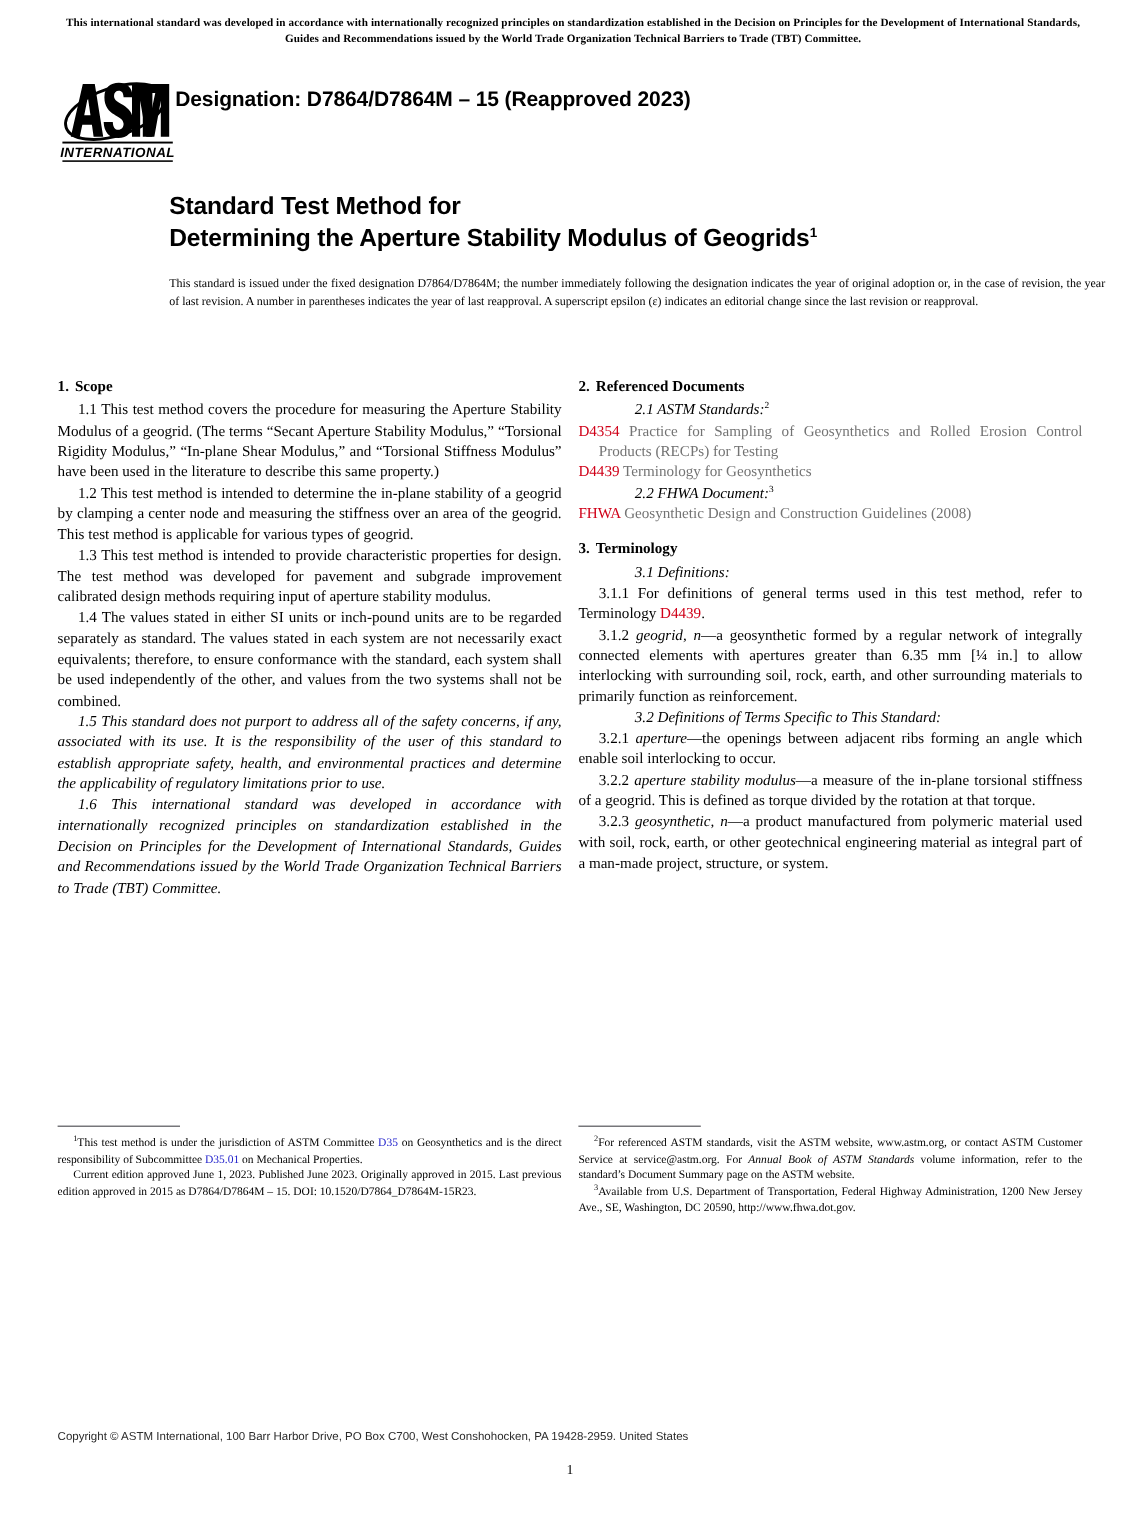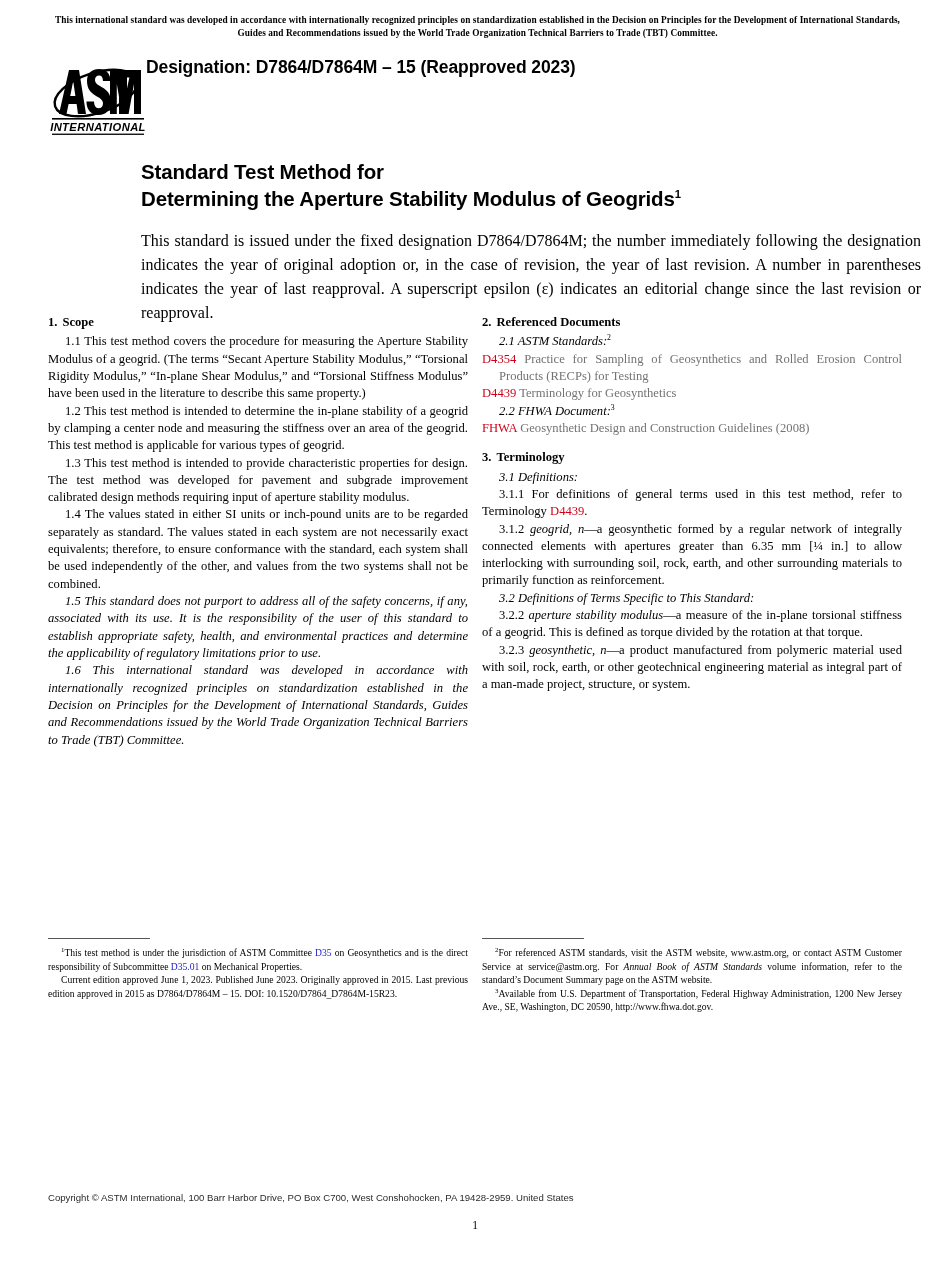--- a/index.html
+++ b/index.html
@@ -43,21 +43,21 @@
     top: 60px;
     width: 96px;
     height: 76px;
   }
   .logo-svg { display: block; }
 
   
   .designation {
     position: absolute;
     left: 146px;
-    top: 57px;
+    top: 72px;
     font-family: "Liberation Sans", "DejaVu Sans", sans-serif;
     font-size: 17.5px;
     font-weight: bold;
     letter-spacing: -0.005em;
     white-space: nowrap;
   }
 
   
   .title-block {
     position: absolute;
@@ -77,21 +77,21 @@
     vertical-align: super;
     line-height: 0;
   }
 
   
   .issue-note {
     position: absolute;
     left: 141px;
     top: 229px;
     width: 780px;
-    font-size: 16px;
+    font-size: 10px;
     line-height: 1.5;
     text-align: justify;
     text-justify: inter-word;
   }
 
   
   .col {
     position: absolute;
     top: 314px;
     width: 420px;
@@ -112,21 +112,21 @@
     margin: 0;
     padding: 0;
     font-size: 12.6px;
     line-height: 1.375;
     text-align: justify;
     text-justify: inter-word;
     text-indent: 17px;
     hyphens: manual;
   }
   p.para.italic { font-style: italic; }
-  p.para .lead-italic { font-style: italic; }
+  p.para .lead-italic { font-style: italic; margin-left: 30px; }
   p.para .term { font-style: italic; }
   p.para sup {
     font-size: 0.62em;
     vertical-align: super;
     line-height: 0;
   }
   .gap-before { margin-top: 7.5px; }
   .tight { margin-top: 0; }
 
   .sec-space { height: 12px; }
@@ -278,20 +278,21 @@
 
     <p class="para gap-before"><span class="lead-italic">3.1  Definitions:</span></p>
 
     <p class="para tight"><span>3.1.1  For definitions of general terms used in this test method, refer to Terminology </span><span class="link-red">D4439</span><span>.</span></p>
 
     <p class="para gap-before"><span>3.1.2  </span><span class="term">geogrid, n</span><span>—a geosynthetic formed by a regular network of integrally connected elements with apertures greater than 6.35 mm [¼ in.] to allow interlocking with surrounding soil, rock, earth, and other surrounding materials to primarily function as reinforcement.</span></p>
 
 
     <p class="para gap-before"><span class="lead-italic">3.2  Definitions of Terms Specific to This Standard:</span></p>
 
+    <p class="para tight"><span>3.2.1  </span><span class="term">aperture</span><span>—the openings between adjacent ribs forming an angle which enable soil interlocking to occur.</span></p>
 
     <p class="para gap-before"><span>3.2.2  </span><span class="term">aperture stability modulus</span><span>—a measure of the in-plane torsional stiffness of a geogrid. This is defined as torque divided by the rotation at that torque.</span></p>
 
     <p class="para gap-before"><span>3.2.3  </span><span class="term">geosynthetic, n</span><span>—a product manufactured from polymeric material used with soil, rock, earth, or other geotechnical engineering material as integral part of a man-made project, structure, or system.</span></p>
 
   </div>
 
   <div class="footnotes fn-left">
     <div class="fn-rule"></div>
     <p class="fn"><sup>1</sup><span>This test method is under the jurisdiction of ASTM Committee </span><span class="link-blue">D35</span><span> on Geosynthetics and is the direct responsibility of Subcommittee </span><span class="link-blue">D35.01</span><span> on Mechanical Properties.</span></p>

